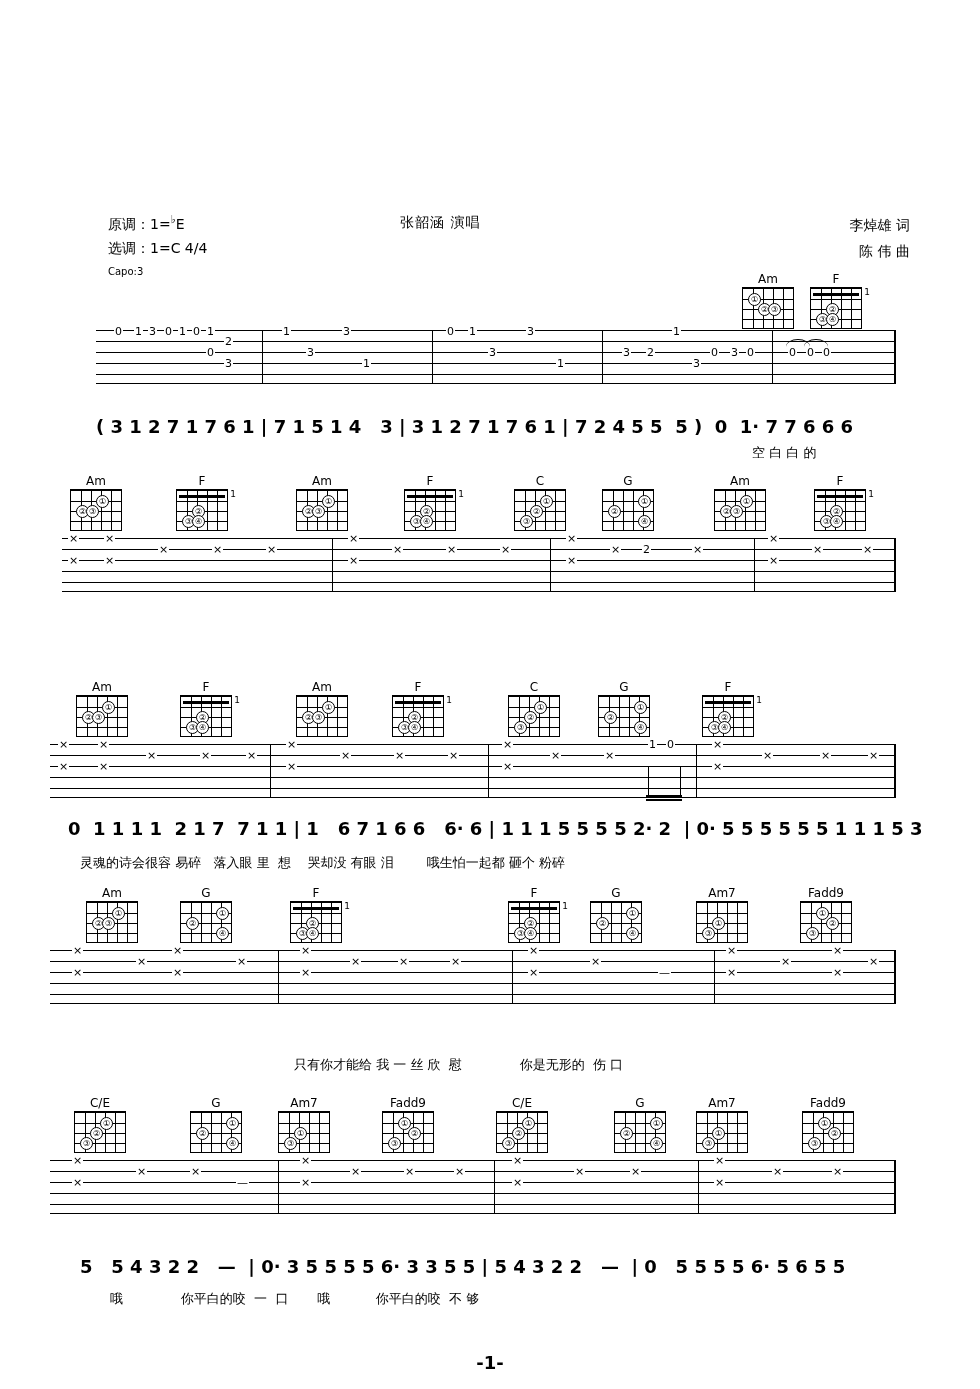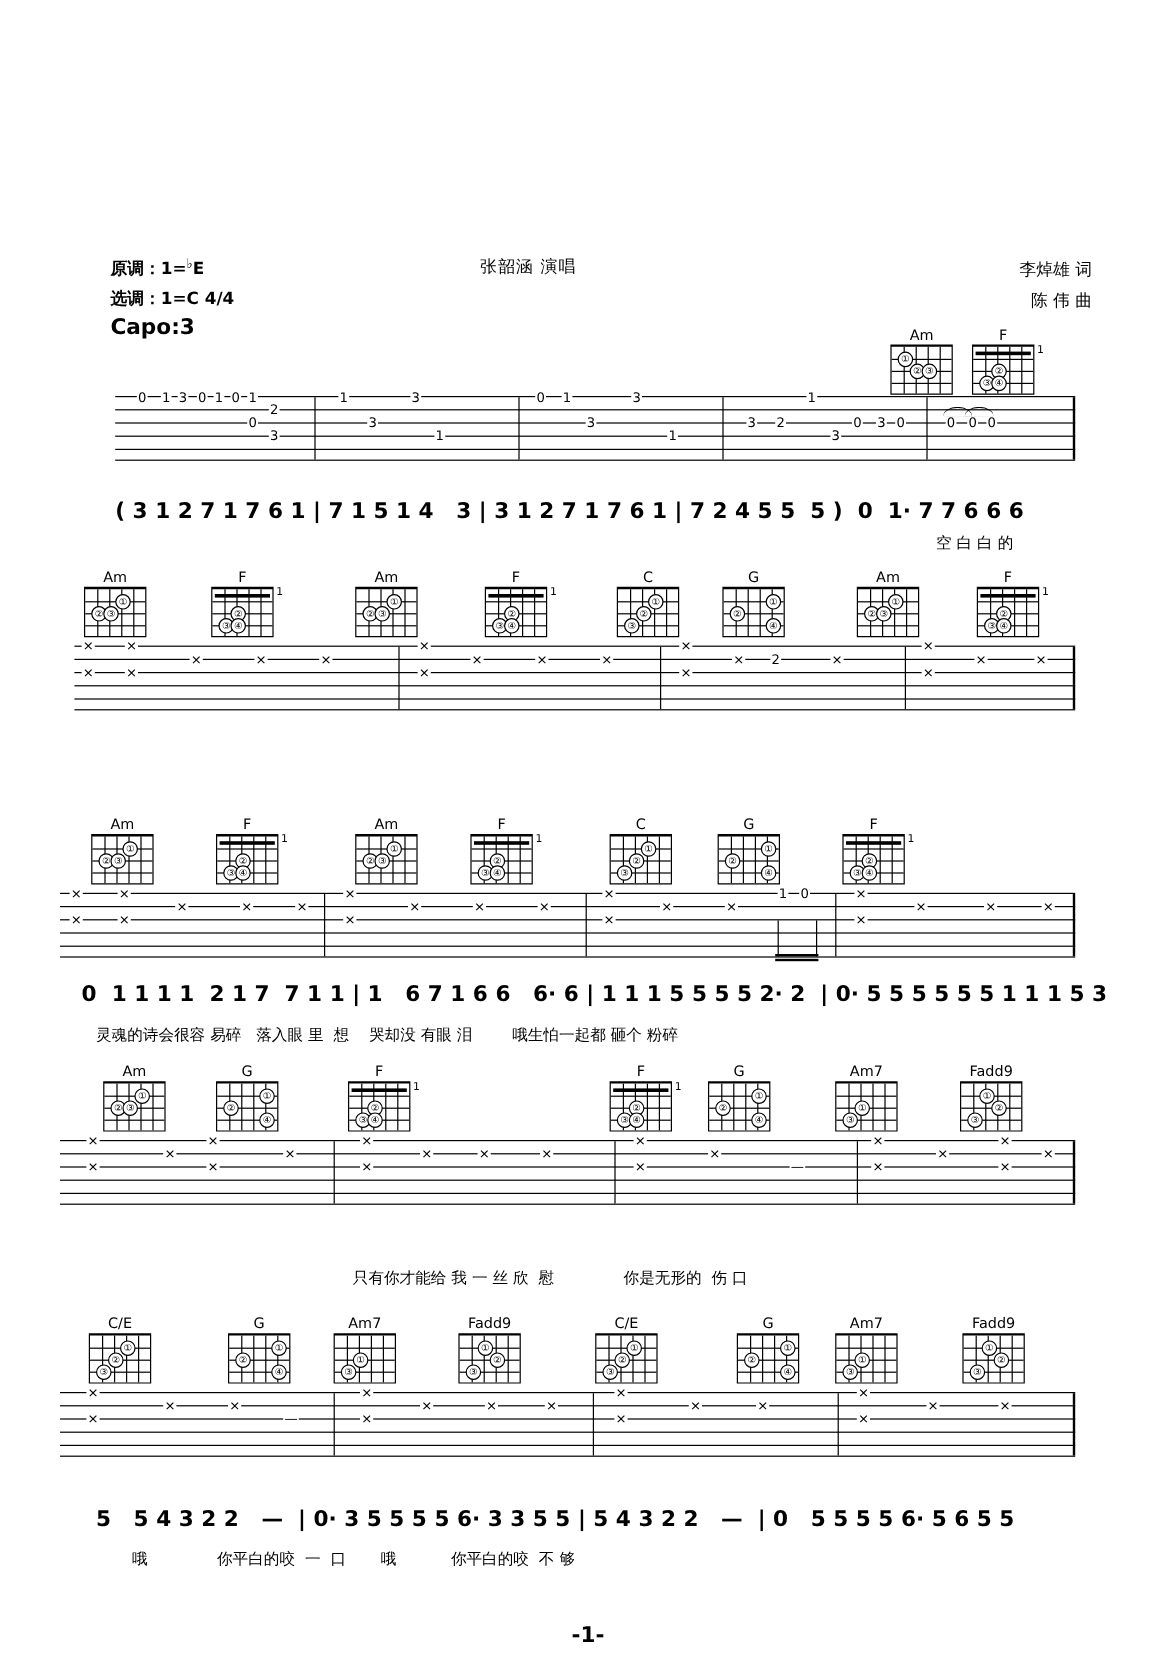--- a/index.html
+++ b/index.html
@@ -53,24 +53,24 @@
   }
   .ad-line2 {
     color: #1f8b4c;
     font-family: "DejaVu Sans", sans-serif;
     font-size: 13px;
     line-height: 18px;
   }
 
   .meta-left {
     position: absolute;
-    left: 92px; top: 208px;
+    left: 108px; top: 208px;
     font-family: "DejaVu Sans", sans-serif;
     font-size: 14px;
-    font-weight: bold;
+    font-weight: normal;
     line-height: 24px;
   }
   .meta-left .sup { font-size: 11px; vertical-align: super; }
   .meta-center {
     position: absolute;
     left: 400px; top: 214px;
     font-family: "DejaVu Sans", sans-serif;
     font-size: 14px;
     letter-spacing: 1px;
   }
@@ -227,21 +227,21 @@
 
 <div class="page">
 
 
 
   <div class="meta-left">
     <div>
       <span>原调：1=</span><span class="sup">♭</span><span>E</span>
     </div>
     <div>选调：1=C  4/4</div>
-    <div style="font-size:18px;">Capo:3</div>
+    <div style="font-size:10px;">Capo:3</div>
   </div>
 
   <div class="meta-center">张韶涵 演唱</div>
   <div class="meta-right">
     <div>李焯雄 词</div>
     <div>陈  伟 曲</div>
   </div>
 
   <div class="chord" style="left:740px; top:272px;">
     <div class="cname">Am</div>
@@ -313,21 +313,21 @@
     <span class="tabnum" style="left:634px;top:16px">3</span>
     <span class="tabnum" style="left:650px;top:16px">0</span>
     <span class="tabnum" style="left:692px;top:16px">0</span>
     <span class="tabnum" style="left:710px;top:16px">0</span>
     <span class="tabnum" style="left:726px;top:16px">0</span>
     <div class="tie" style="left:690px;top:8px;width:24px"></div>
     <div class="tie" style="left:708px;top:8px;width:24px"></div>
   </div>
 
   <div class="numline" style="left:96px; top:416px;">( 3 1 2 7 1 7 6 1 | 7 1 5 1 4   3 | 3 1 2 7 1 7 6 1 | 7 2 4 5 5  5 )  0  1· 7 7 6 6 6</div>
-  <div class="lyricline" style="left:752px; top:444px;margin-left:28px;">空 白 白 的</div>
+  <div class="lyricline" style="left:752px; top:444px;">空 白 白 的</div>
 
   <div class="chord" style="left:68px; top:474px;">
     <div class="cname">Am</div>
     <div class="grid">
       <i class="v" style="left:10px"></i>
         <i class="v" style="left:20px"></i>
         <i class="v" style="left:30px"></i>
         <i class="v" style="left:40px"></i>
       <i class="h" style="top:10px"></i>
         <i class="h" style="top:20px"></i>

